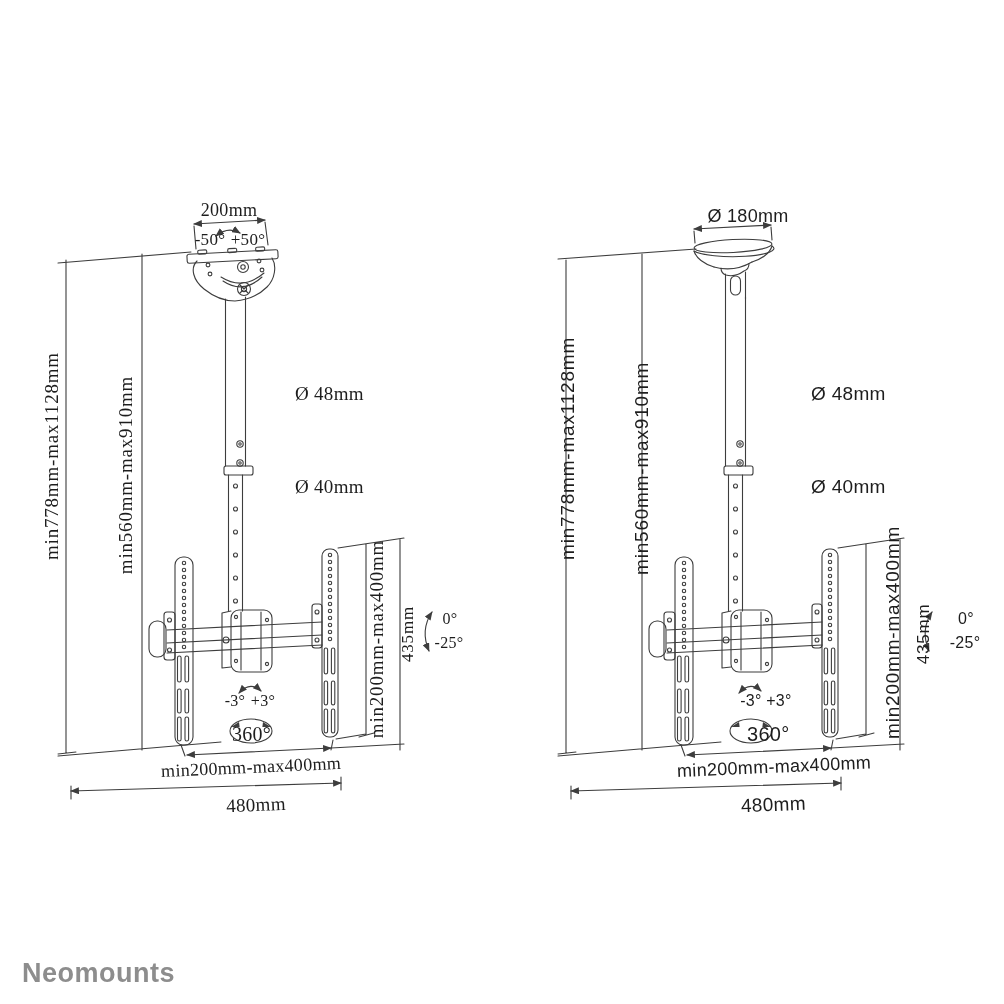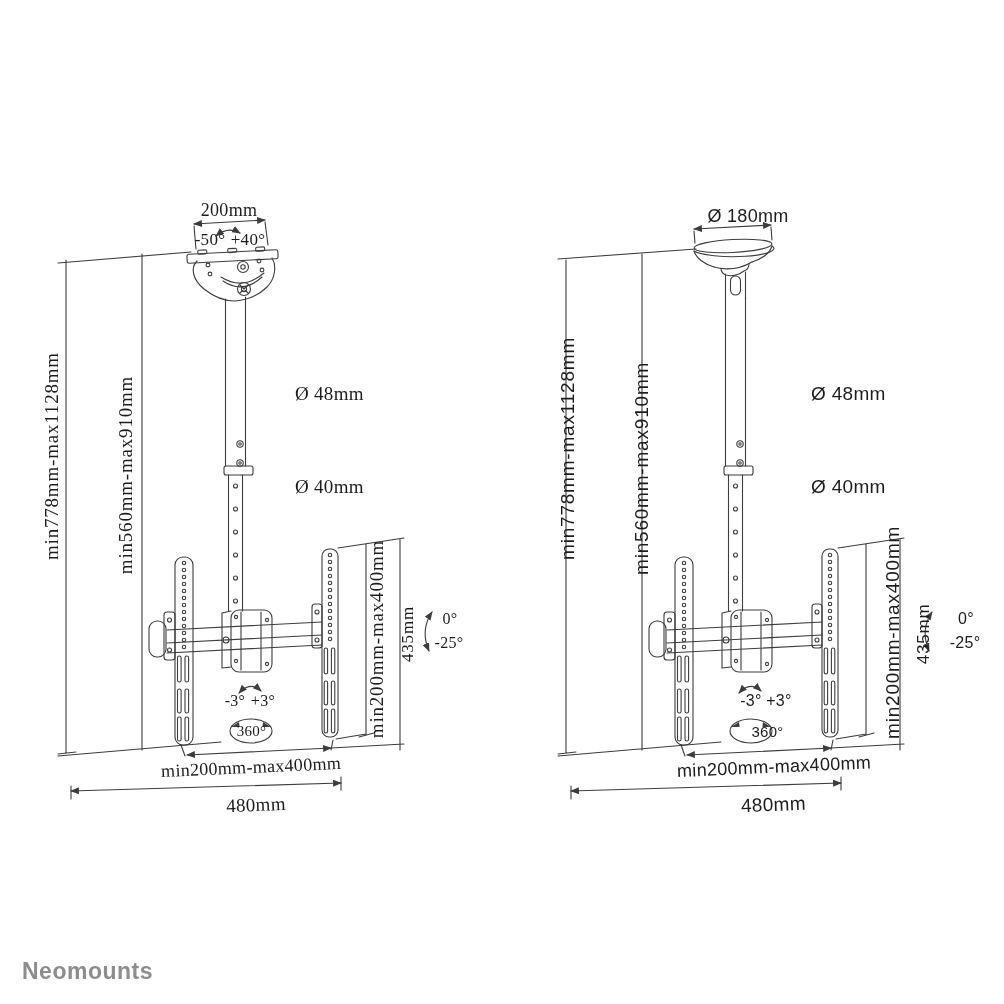--- a/index.html
+++ b/index.html
@@ -7,25 +7,25 @@
     width:1004px;height:1004px;position:relative;overflow:hidden;
     background:#ffffff;color:#1d1d1d;
     font-family:"Liberation Sans", sans-serif;
   }
   svg{position:absolute;left:0;top:0;}
   .mount{position:absolute;top:0;width:504px;height:900px;pointer-events:none;}
   .lbl{position:absolute;text-align:center;white-space:nowrap;letter-spacing:.3px;}
   .lft{text-align:left;padding-left:48px;}
   .vlabel{position:absolute;text-align:center;white-space:nowrap;
           transform:rotate(-90deg);transform-origin:center;letter-spacing:.8px;}
-  .f15{font-size:15px;} .f16{font-size:16px;} .f17{font-size:17px;}
+  .f15{font-size:20px;} .f16{font-size:16px;} .f17{font-size:17px;}
   .f18{font-size:18px;} .f19{font-size:19px;}
   .tilt1{transform:rotate(-2.6deg);}
   .tilt2{transform:rotate(-2.3deg);}
-  .logo{position:absolute;left:22px;top:958px;font-size:23px;font-weight:bold;
+  .logo{position:absolute;left:22px;top:958px;font-size:27px;font-weight:bold;
         letter-spacing:.5px;color:#8d8d8d;}
 </style>
 </head>
 <body>
 
 <svg width="1004" height="1004" viewBox="0 0 1004 1004" fill="none" stroke="#3d3d3d" stroke-width="1.1" stroke-linecap="round">
   <defs>
     <marker id="ar" viewBox="0 0 10 8" refX="9" refY="4" markerWidth="8" markerHeight="6.5" orient="auto-start-reverse">
       <path d="M0,0 L10,4 L0,8 z" fill="#3d3d3d" stroke="none"></path>
     </marker>
@@ -166,21 +166,21 @@
 
   <use href="#topL"></use>
   <use href="#topR" x="500"></use>
   <use href="#lower"></use>
   <use href="#lower" x="500"></use>
 </svg>
 
 <div class="mount" style="left:0;font-family:Liberation Serif, serif;">
   <div class="lbl f18" style="left:193px;top:200px;width:72px;">200mm</div>
   <div class="lbl f17" style="left:191px;top:230px;width:38px;">-50°</div>
-  <div class="lbl f17" style="left:229px;top:230px;width:38px;">+40°</div>
+  <div class="lbl f17" style="left:229px;top:230px;width:38px;">+50°</div>
   <div class="vlabel f19" style="left:-48px;top:449px;width:200px;">min778mm-max1128mm</div>
   <div class="vlabel f19" style="left:26px;top:464px;width:200px;">min560mm-max910mm</div>
   <div class="lbl lft f19" style="left:247px;top:383px;">Ø 48mm</div>
   <div class="lbl lft f19" style="left:247px;top:476px;">Ø 40mm</div>
   <div class="vlabel f19" style="left:277px;top:628px;width:200px;">min200mm-max400mm</div>
   <div class="vlabel f17" style="left:368px;top:624px;width:80px;">435mm</div>
   <div class="lbl f16" style="left:437px;top:610px;width:26px;">0°</div>
   <div class="lbl f16" style="left:428px;top:634px;width:42px;">-25°</div>
   <div class="lbl f16" style="left:216px;top:692px;width:38px;">-3°</div>
   <div class="lbl f16" style="left:244px;top:692px;width:38px;">+3°</div>

